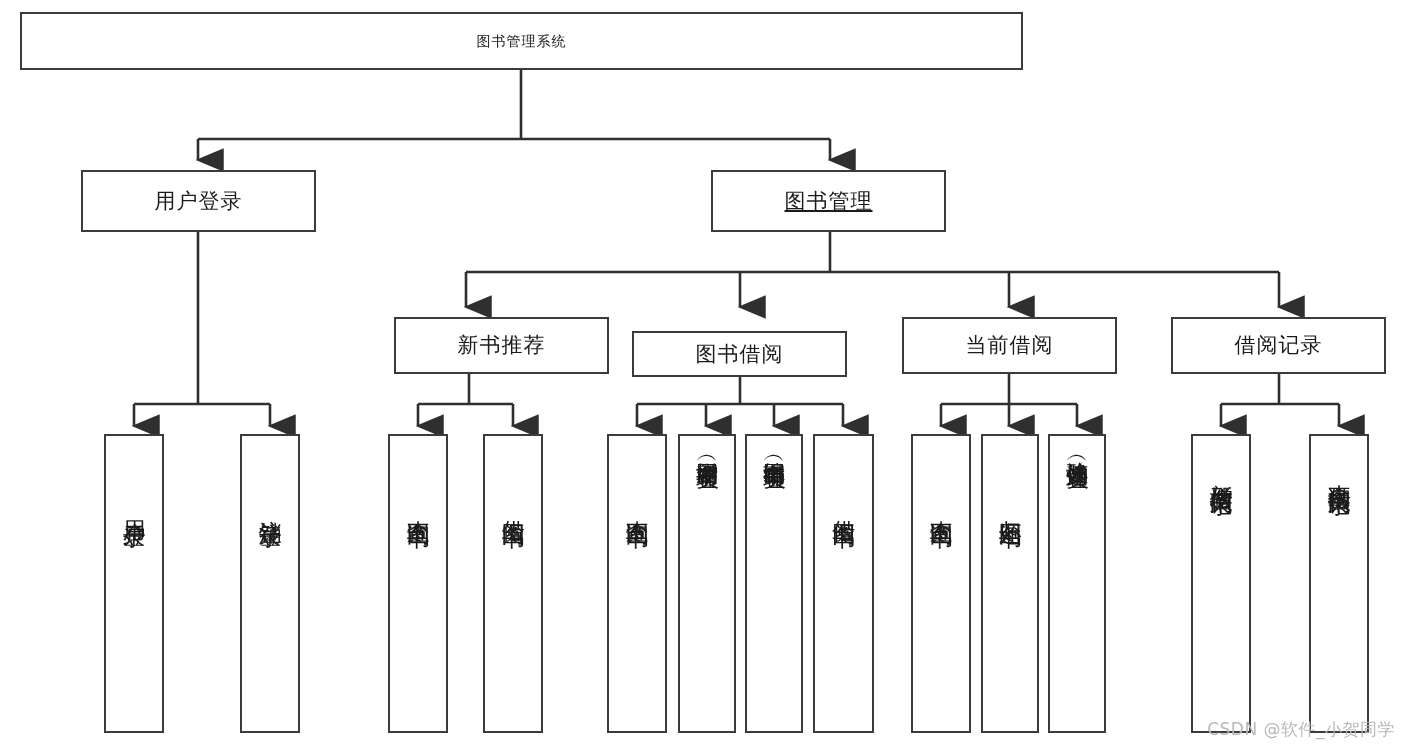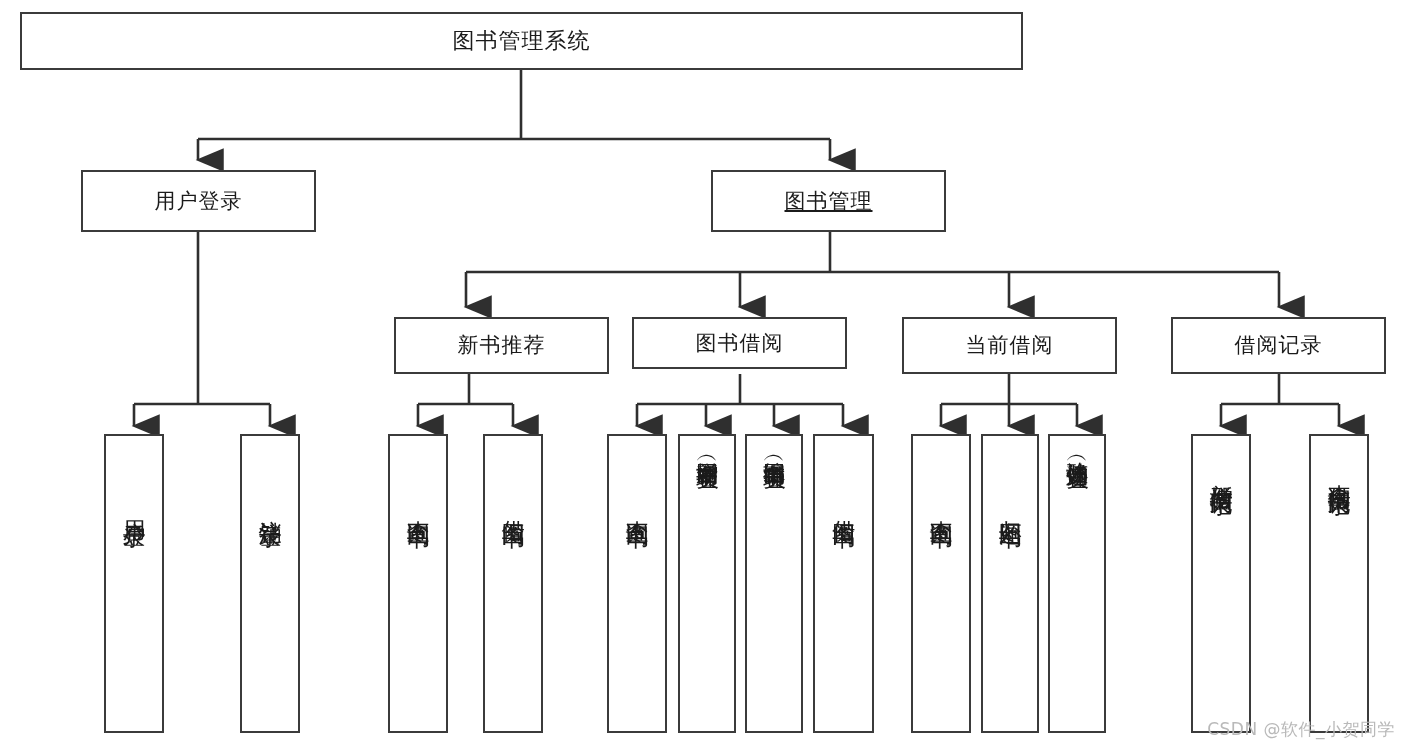--- a/index.html
+++ b/index.html
@@ -41,21 +41,21 @@
     text-align: center;
     line-height: 1.18;
   }
   
   .node.horiz .label {
     font-size: 21px;
     letter-spacing: 1px;
     white-space: nowrap;
   }
   .node.root .label {
-    font-size: 22px;
+    font-size: 14px;
   }
   
   .node.vert {
     align-items: flex-start;
     padding-top: 8px;
   }
   .node.vert .label {
     writing-mode: vertical-rl;
     text-orientation: upright;
     font-size: 23px;
@@ -147,21 +147,21 @@
   <div class="node horiz" style="left:81px; top:170px; width:235px; height:62px;">
     <span class="label">用户登录</span>
   </div>
   <div class="node horiz" style="left:711px; top:170px; width:235px; height:62px;text-decoration:underline;">
     <span class="label">图书管理</span>
   </div>
 
   <div class="node horiz" style="left:362px; top:317px; width:215px; height:57px;margin-left:32px;">
     <span class="label">新书推荐</span>
   </div>
-  <div class="node horiz" style="left:632px; top:317px; width:215px; height:52px;">
+  <div class="node horiz" style="left:632px; top:331px; width:215px; height:46px;">
     <span class="label">图书借阅</span>
   </div>
   <div class="node horiz" style="left:1171px; top:317px; width:215px; height:57px;">
     <span class="label">借阅记录</span>
   </div>
   <div class="node horiz" style="left:902px; top:317px; width:215px; height:57px;">
     <span class="label">当前借阅</span>
   </div>
 
   <div class="node vert mid" style="left:104px; top:434px; width:60px; height:299px;">

